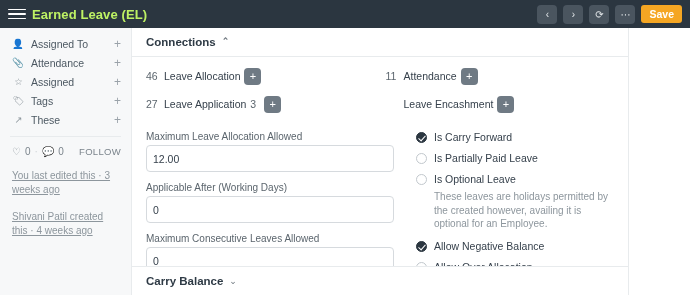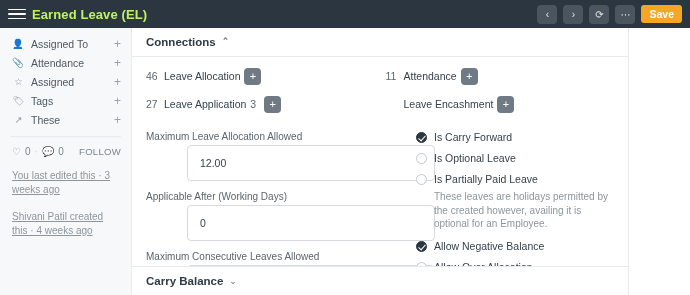--- a/index.html
+++ b/index.html
@@ -136,29 +136,28 @@
 
   .form-area { display:flex; padding: 6px 14px 0 14px; }
   .form-left { width: 248px; }
   .form-right { flex:1; padding-left: 22px; }
 
   .field { margin-bottom: 10px; }
   .field label {
     display:block; font-size: 10px; color:#5b656d; margin-bottom: 3px;
   }
   .field input {
-    width: 100%; height: 36px;
+    width: 100%; height: 27px;
     border: 1px solid #d6dade;
     border-radius: 4px;
-    padding: 0 12px;
+    padding: 0 6px;
     font-size: 10.5px;
     color: #36414c;
     background: #fff;
     font-family: "Liberation Sans", sans-serif;
-    margin-left: 41px;
   }
 
   .check-row {
     display:flex; align-items:flex-start;
     margin-bottom: 9px;
   }
   .cbox {
     width: 11px; height: 11px;
     border: 1px solid #c2c8cd;
     border-radius: 50%;
@@ -332,26 +331,26 @@
         <div class="form-right">
 
           <div class="check-row">
             <span class="cbox checked"></span>
             <span class="check-label">Is Carry Forward</span>
           </div>
 
 
           <div class="check-row">
             <span class="cbox"></span>
+            <span class="check-label">Is Partially Paid Leave</span>
+          </div>
+
+          <div class="check-row">
+            <span class="cbox"></span>
             <span class="check-label">Is Optional Leave</span>
-          </div>
-
-          <div class="check-row">
-            <span class="cbox"></span>
-            <span class="check-label">Is Partially Paid Leave</span>
           </div>
           <div class="help-text">These leaves are holidays permitted by the created however, availing it is optional for an Employee.</div>
 
           <div class="check-row">
             <span class="cbox checked"></span>
             <span class="check-label">Allow Negative Balance</span>
           </div>
 
           <div class="check-row">
             <span class="cbox"></span>

